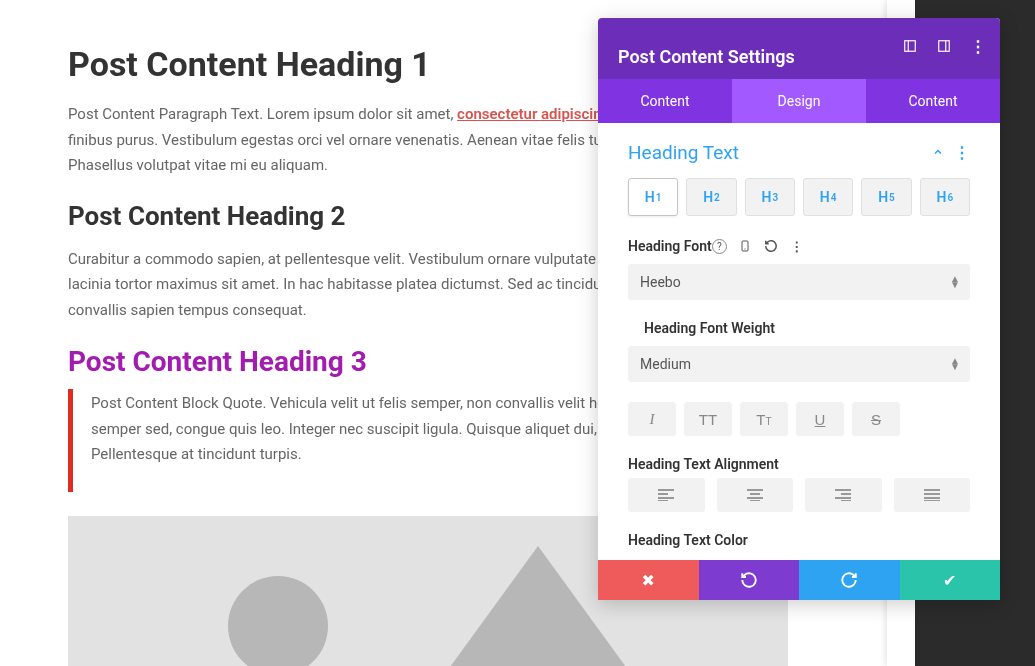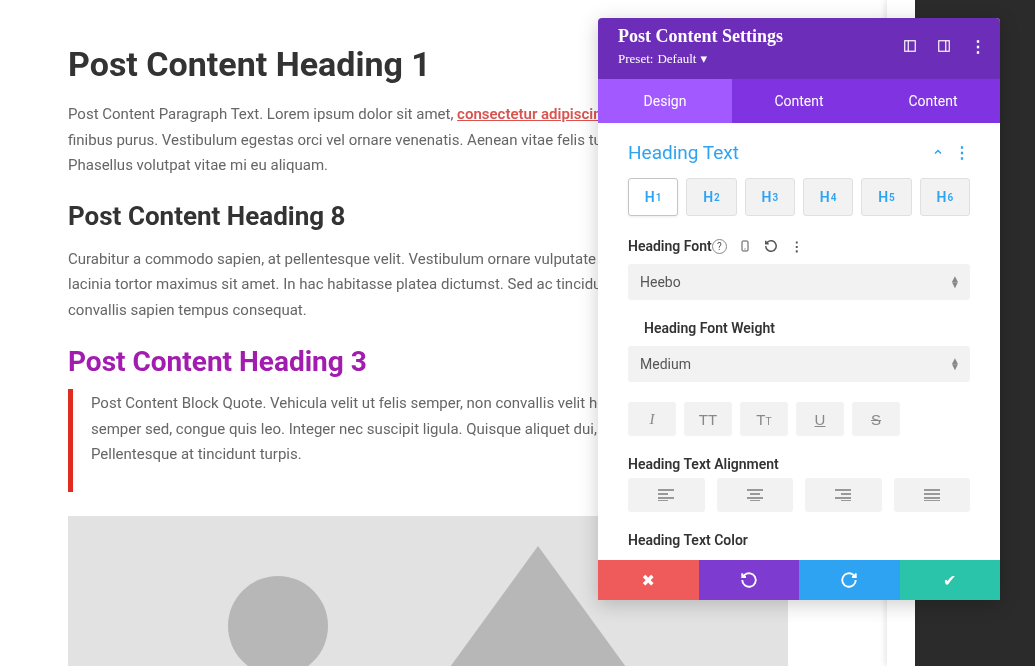--- a/index.html
+++ b/index.html
@@ -20,21 +20,21 @@
 .ph-circle { position: absolute; width: 100px; height: 100px; background: #b7b7b7; border-radius: 50%; left: 160px; top: 60px; }
 .ph-tri1 { position: absolute; width: 0; height: 0; border-left: 160px solid transparent; border-right: 160px solid transparent; border-bottom: 220px solid #b7b7b7; left: 310px; top: 30px; }
 
 
 .dark-strip { position: absolute; right: 0; top: 0; width: 120px; height: 666px; background: #2b2b2b; }
 .light-strip { position: absolute; right: 120px; top: 0; width: 28px; height: 666px; background: #fff; box-shadow: -2px 0 6px rgba(0,0,0,0.1); }
 .blue-tab { position: absolute; right: 0; top: 170px; width: 28px; height: 200px; background: #2ea3f2; }
 
 
 .panel { position: absolute; left: 598px; top: 18px; width: 402px; background: #fff; box-shadow: 0 4px 20px rgba(0,0,0,0.2); border-radius: 4px 4px 0 0; }
-.panel-header { background: #6c2eb9; color: #fff; padding: 8px 20px 12px; border-radius: 4px 4px 0 0; position: relative; font-family: Liberation Serif, serif; }
+.panel-header { background: #6c2eb9; color: #fff; padding: 28px 20px 12px; border-radius: 4px 4px 0 0; position: relative; }
 .panel-title { font-size: 18px; font-weight: 600; }
 .panel-subtitle { font-size: 13px; margin-top: 4px; display: flex; align-items: center; gap: 4px; }
 .panel-header-icons { position: absolute; right: 14px; top: 20px; display: flex; gap: 18px; }
 .panel-header-icons span { width: 16px; height: 16px; display: inline-flex; align-items: center; justify-content: center; cursor: pointer; }
 
 .panel-tabs { background: #8033e0; display: flex; }
 .panel-tab { flex: 1; padding: 14px 0; color: #fff; font-size: 14px; text-align: center; cursor: pointer; }
 .panel-tab.active { background: #a259ff; }
 
 .panel-body { padding: 18px 30px 12px; max-height: 450px; overflow-y: auto; }
@@ -77,60 +77,55 @@
 <div class="dark-strip"></div>
 <div class="light-strip">
   <div class="blue-tab"></div>
 </div>
 
 <div class="content-area">
   <h1>Post Content Heading 1</h1>
   <p>
     <span>Post Content Paragraph Text. Lorem ipsum dolor sit amet, </span><a href="#">consectetur adipiscing elit</a><span>. Curabitur congue libero, nec finibus purus. Vestibulum egestas orci vel ornare venenatis. Aenean vitae felis turpis. Donec sit amet rhoncus erat. Phasellus volutpat vitae mi eu aliquam.</span>
   </p>
-  <h2>Post Content Heading 8</h2>
+  <h2>Post Content Heading 2</h2>
   <p>Curabitur a commodo sapien, at pellentesque velit. Vestibulum ornare vulputate dolor aliquam ut massa orci, vitae lacinia tortor maximus sit amet. In hac habitasse platea dictumst. Sed ac tincidunt dolor. Morbi gravida sapien convallis sapien tempus consequat.</p>
   <h3>Post Content Heading 3</h3>
   <div class="blockquote">
     <p class="blockquote-text">Post Content Block Quote. Vehicula velit ut felis semper, non convallis velit hendrerit. Nam sapien nisl, tempus ut semper sed, congue quis leo. Integer nec suscipit ligula. Quisque aliquet dui, nec finibus lectus tempor nec. Pellentesque at tincidunt turpis.</p>
   </div>
   <div class="placeholder">
     <div class="ph-circle"></div>
     <div class="ph-tri1"></div>
   </div>
 </div>
 
 <div class="panel">
   <div class="panel-header">
     <div class="panel-title">Post Content Settings</div>
-    <div class="panel-subtitle">
-      <span>Preset:</span>
-      <span>Default</span>
-      <span>▾</span>
-    </div>
     <div class="panel-header-icons">
       <span>
         <svg width="14" height="14" viewBox="0 0 24 24" fill="none" stroke="#fff" stroke-width="2">
             <rect x="3" y="3" width="18" height="18"></rect>
             <path d="M9 3v18"></path>
           </svg>
       </span>
       <span>
         <svg width="14" height="14" viewBox="0 0 24 24" fill="none" stroke="#fff" stroke-width="2">
             <rect x="3" y="3" width="18" height="18"></rect>
             <path d="M15 3v18"></path>
           </svg>
       </span>
       <span style="font-weight:bold;">⋮</span>
     </div>
   </div>
 
   <div class="panel-tabs">
+    <div class="panel-tab">Content</div>
     <div class="panel-tab active">Design</div>
-    <div class="panel-tab">Content</div>
     <div class="panel-tab">Content</div>
   </div>
 
   <div class="panel-body">
     <div class="section-head">
       <div class="section-head-title">Heading Text</div>
       <div class="section-head-icons">
         <span>
           <svg width="12" height="12" viewBox="0 0 24 24" fill="none" stroke="#2ea3f2" stroke-width="3">
               <path d="M6 15l6-6 6 6"></path>

